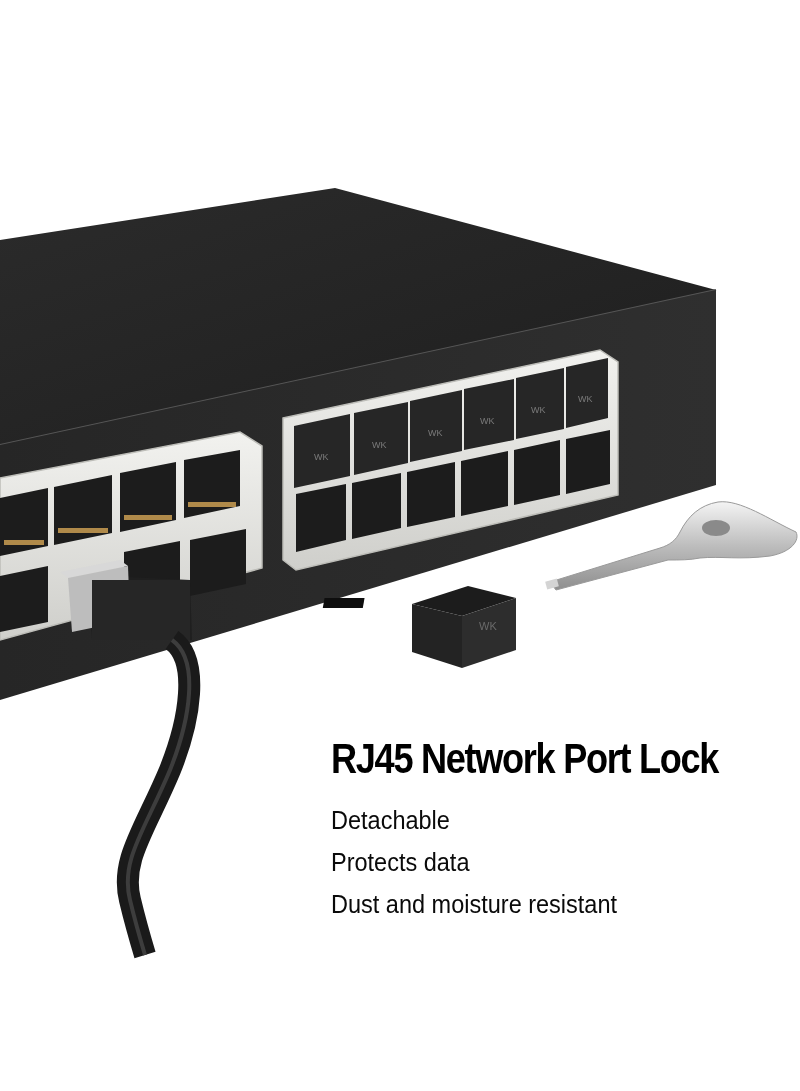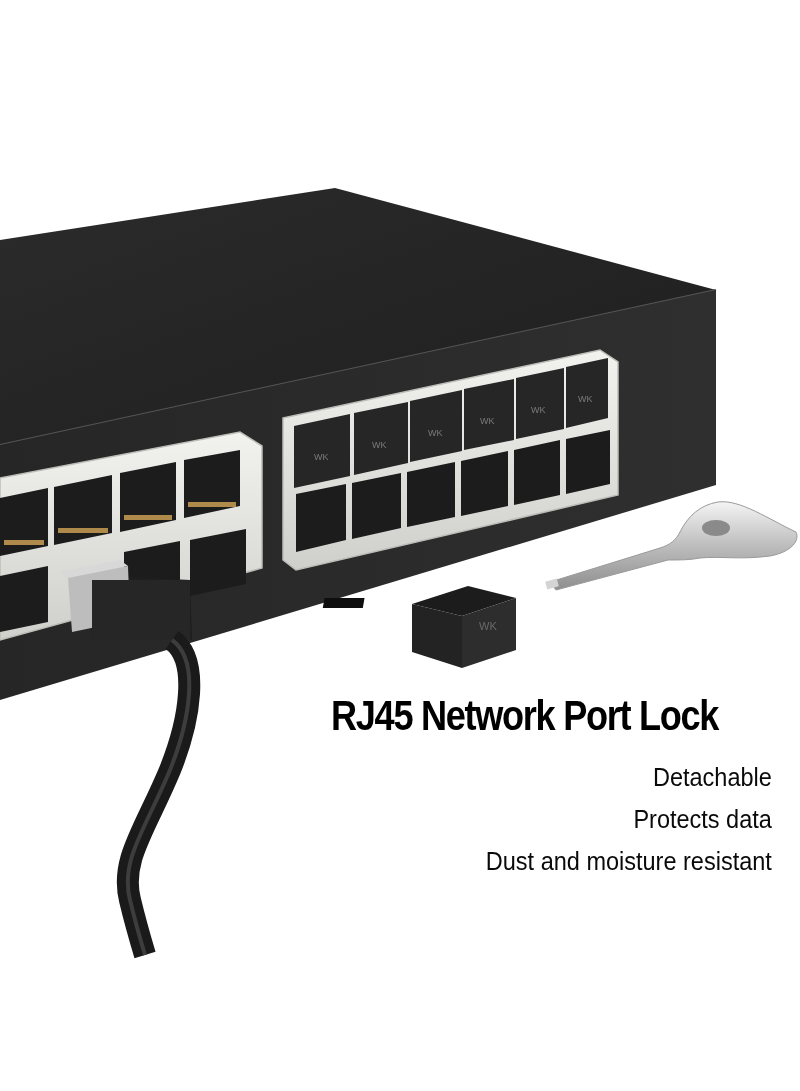--- a/index.html
+++ b/index.html
@@ -17,40 +17,39 @@
     .scene {
       position: absolute;
       left: 0;
       top: 0;
       width: 800px;
       height: 1091px;
     }
     .copy {
       position: absolute;
       left: 331px;
-      top: 690px;
+      top: 733px;
       width: 469px;
     }
     .headline {
       margin: 0;
       font-family: "Liberation Sans", sans-serif;
       font-weight: 700;
       font-size: 42px;
       line-height: 52px;
       letter-spacing: -1.5px;
       color: #000000;
       transform: scaleX(0.86);
       transform-origin: left center;
       white-space: nowrap;
     }
     .features {
       list-style: none;
       margin: 14px 0 0 0;
       padding: 0;
-      text-align: right;
     }
     .features li {
       font-family: "Liberation Sans", sans-serif;
       font-size: 25px;
       line-height: 42px;
       color: #0a0a0a;
       transform: scaleX(0.94);
       transform-origin: left center;
       white-space: nowrap;
     }

